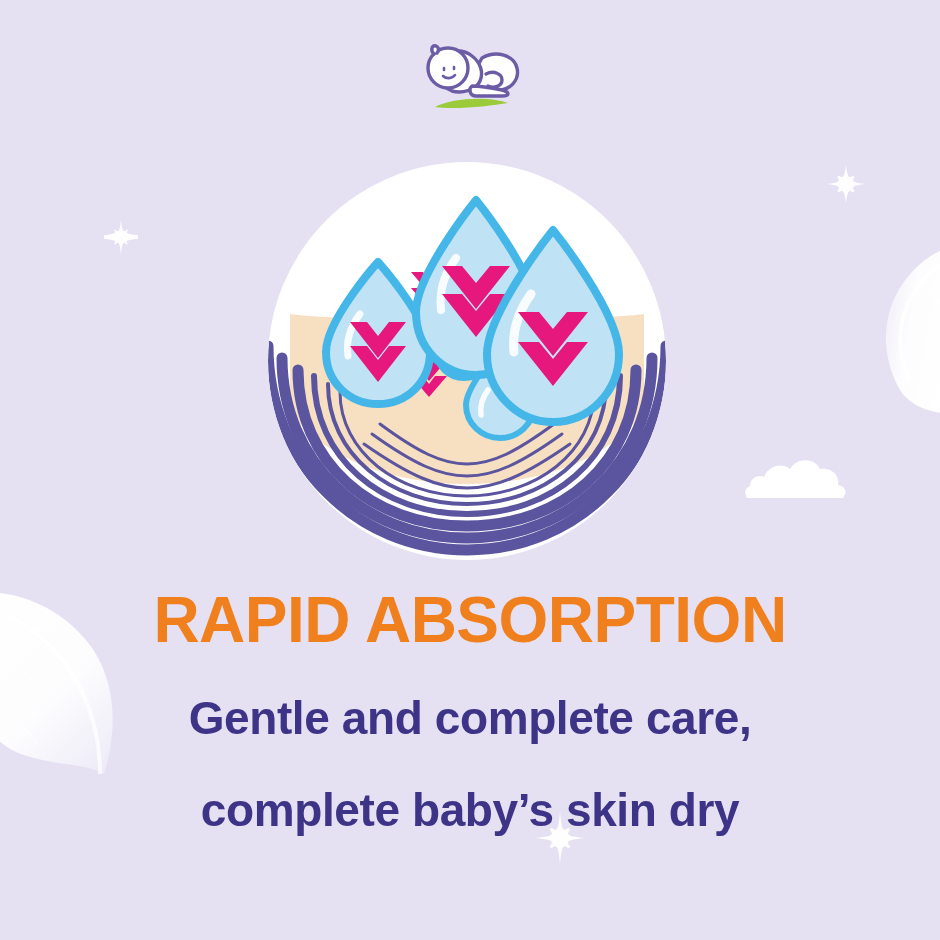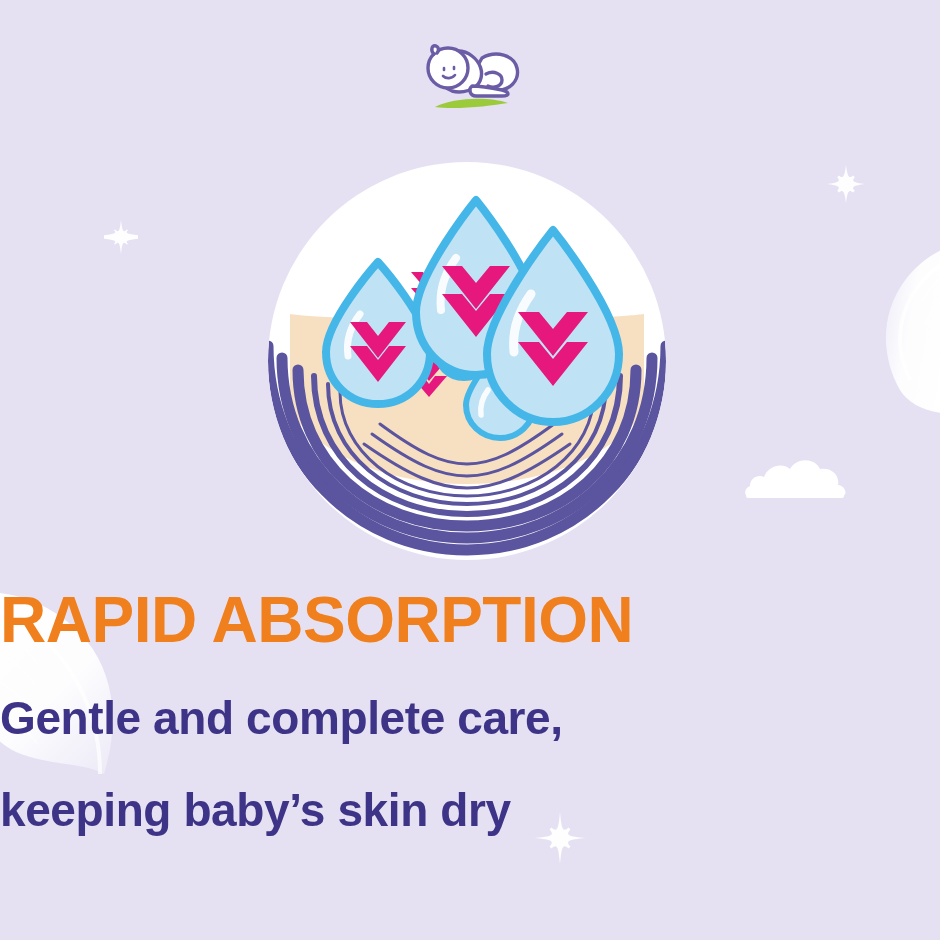--- a/index.html
+++ b/index.html
@@ -50,21 +50,21 @@
     width: 398px;
     height: 398px;
   }
 
   
   #text-block {
     position: absolute;
     left: 0;
     top: 586px;
     width: 940px;
-    text-align: left;
+    text-align: center;
   }
   #headline {
     margin: 0;
     font-family: "Liberation Sans", sans-serif;
     font-weight: 700;
     font-size: 64px;
     line-height: 68px;
     letter-spacing: -0.5px;
     color: #F0801E;
     white-space: nowrap;
@@ -257,17 +257,17 @@
         </g>
 
       </g>
     </svg>
   </div>
 
   <div id="text-block">
     <h1 id="headline">RAPID ABSORPTION</h1>
     <p id="subheadline">
       <span class="sub-line">Gentle and complete care,</span>
-      <span class="sub-line">keeping baby’s skin dry</span>
+      <span class="sub-line">complete baby’s skin dry</span>
     </p>
   </div>
 
 </div>
 
 </body></html>

